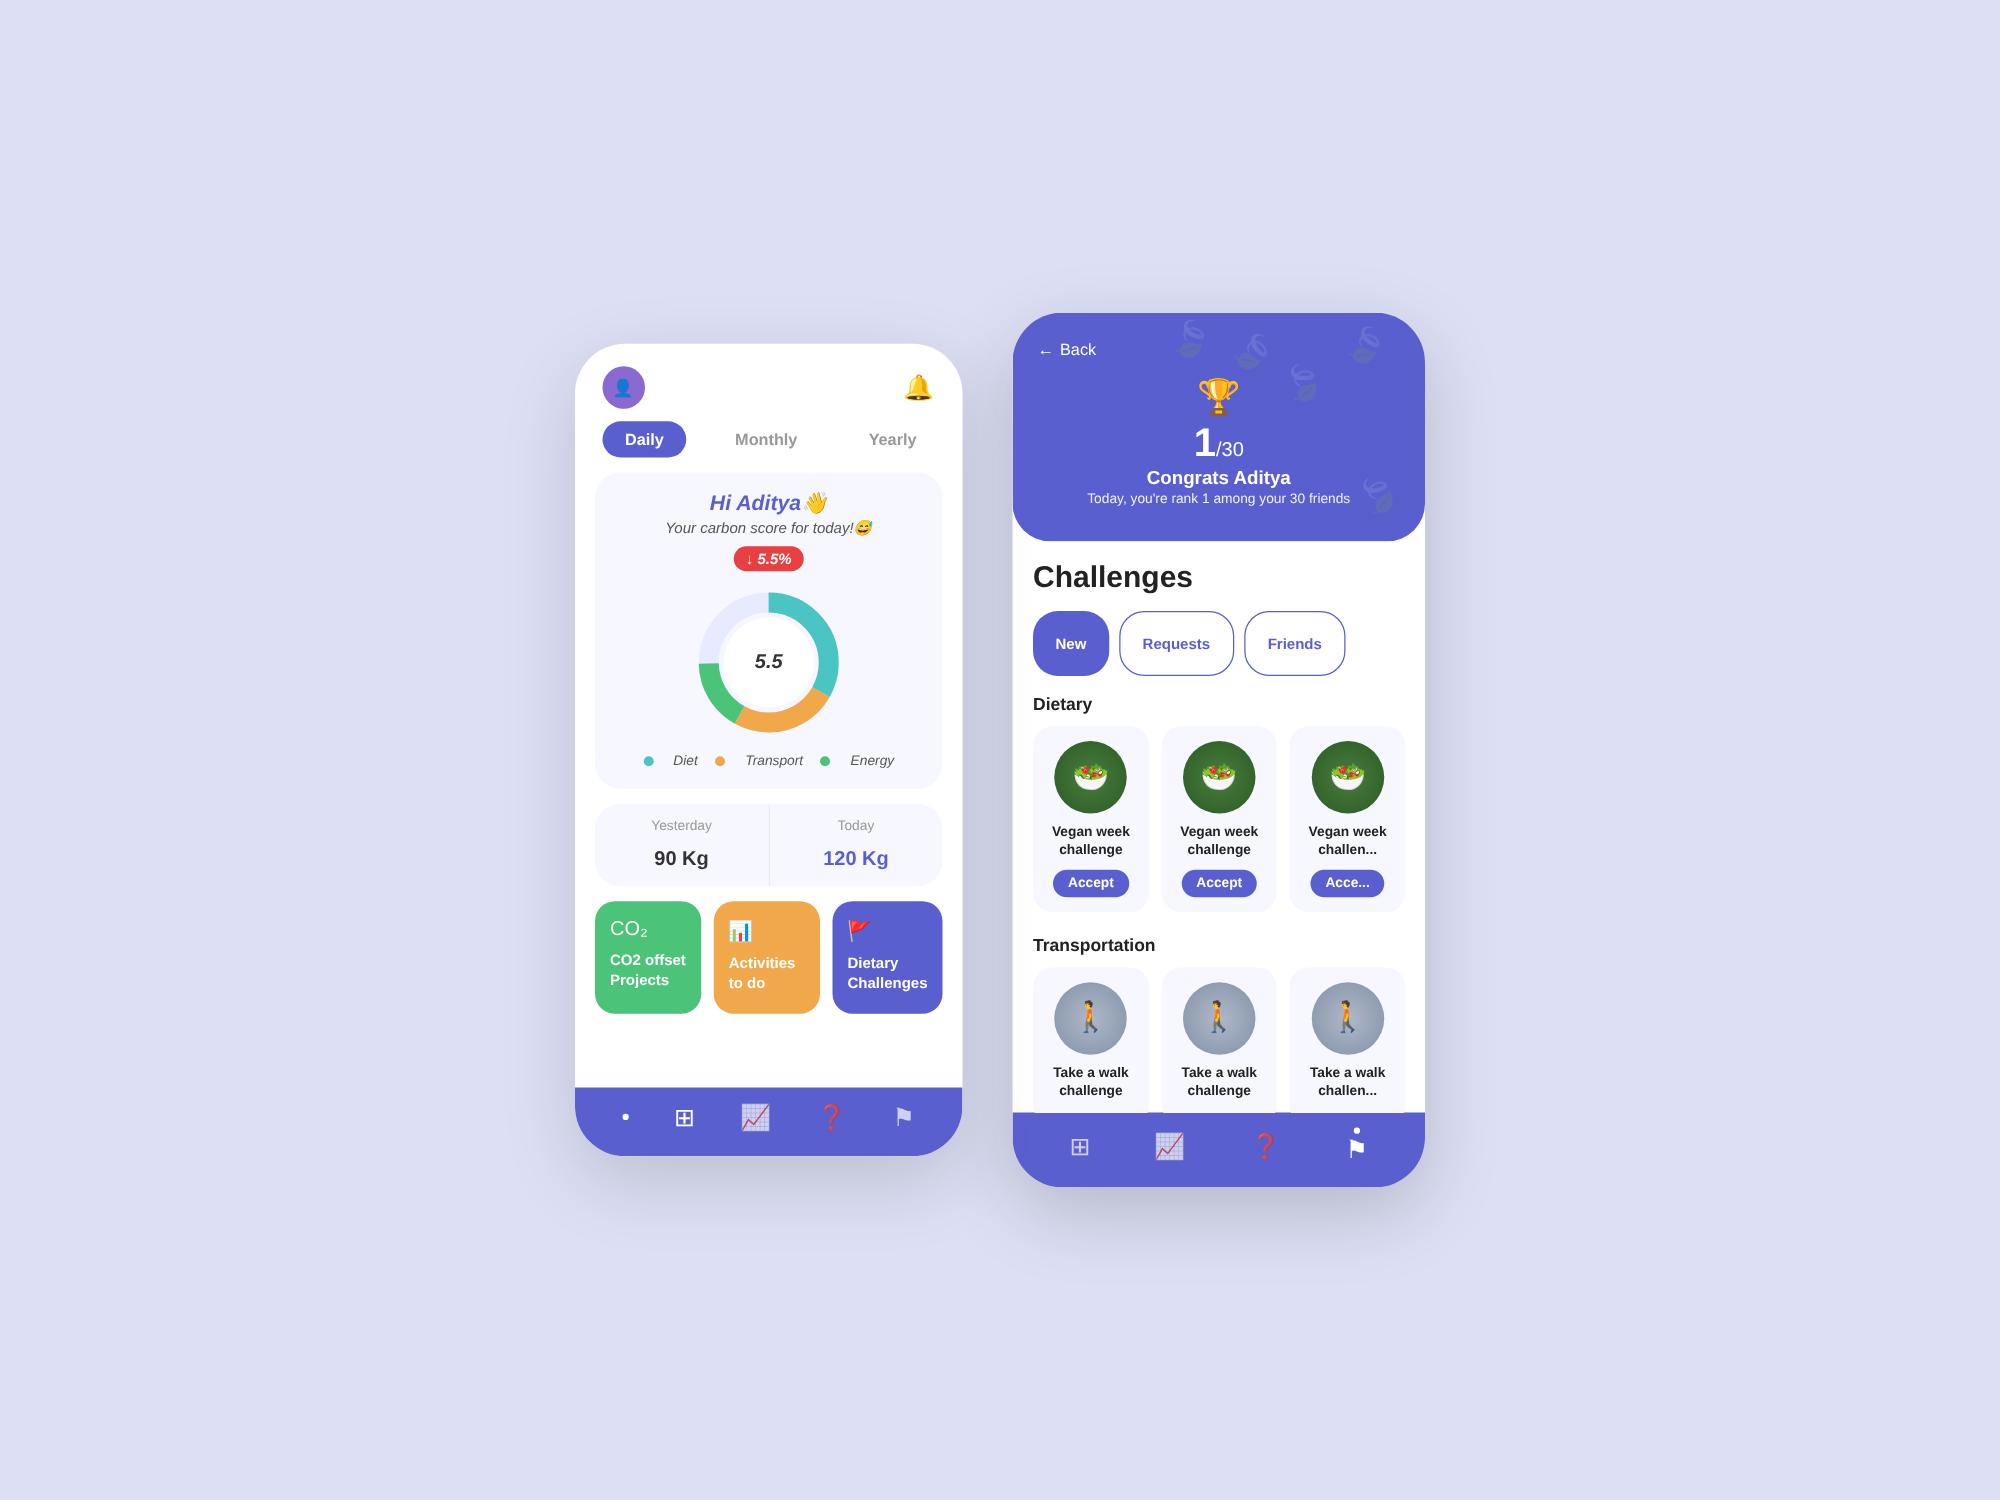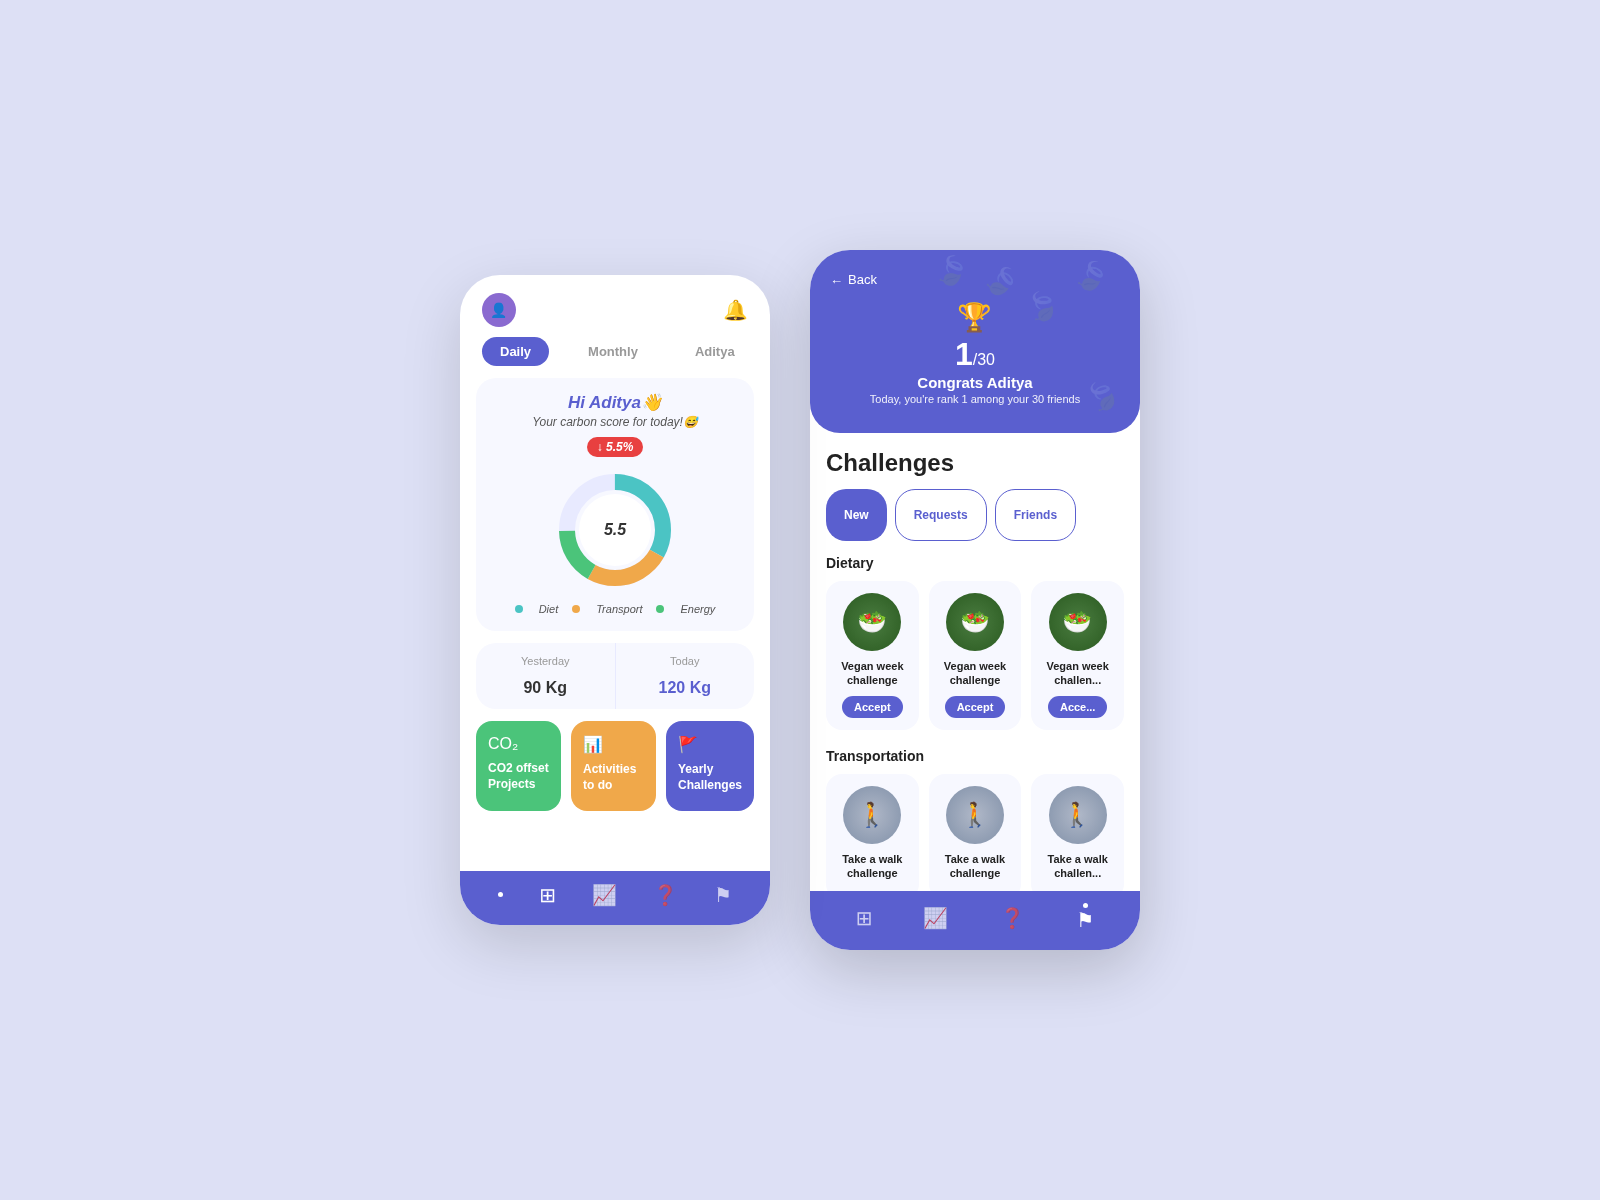--- a/index.html
+++ b/index.html
@@ -414,21 +414,21 @@
     <div class="phone-left-content">
 
       <div class="phone-header">
         <div class="avatar-circle">👤</div>
         <div class="bell-icon">🔔</div>
       </div>
 
       <div class="tab-bar">
         <button class="tab-btn active">Daily</button>
         <button class="tab-btn inactive">Monthly</button>
-        <button class="tab-btn inactive">Aditya</button>
+        <button class="tab-btn inactive">Yearly</button>
       </div>
 
       <div class="score-card">
         <div class="score-card-title">Hi Aditya👋</div>
         <div class="score-subtitle">Your carbon score for today!😅</div>
         <div class="score-badge">
           <span>↓ 5.5%</span>
         </div>
         
         <div class="donut-container">
@@ -478,21 +478,21 @@
         <div class="bottom-card green">
           <div class="bottom-card-icon">CO₂</div>
           <div class="bottom-card-text">CO2 offset Projects</div>
         </div>
         <div class="bottom-card orange">
           <div class="bottom-card-icon">📊</div>
           <div class="bottom-card-text">Activities to do</div>
         </div>
         <div class="bottom-card blue">
           <div class="bottom-card-icon">🚩</div>
-          <div class="bottom-card-text">Yearly Challenges</div>
+          <div class="bottom-card-text">Dietary Challenges</div>
         </div>
       </div>
     </div>
 
     <div class="phone-nav">
       <div>
         <div class="nav-dot"></div>
       </div>
       <div class="nav-icon active">⊞</div>
       <div class="nav-icon">📈</div>

